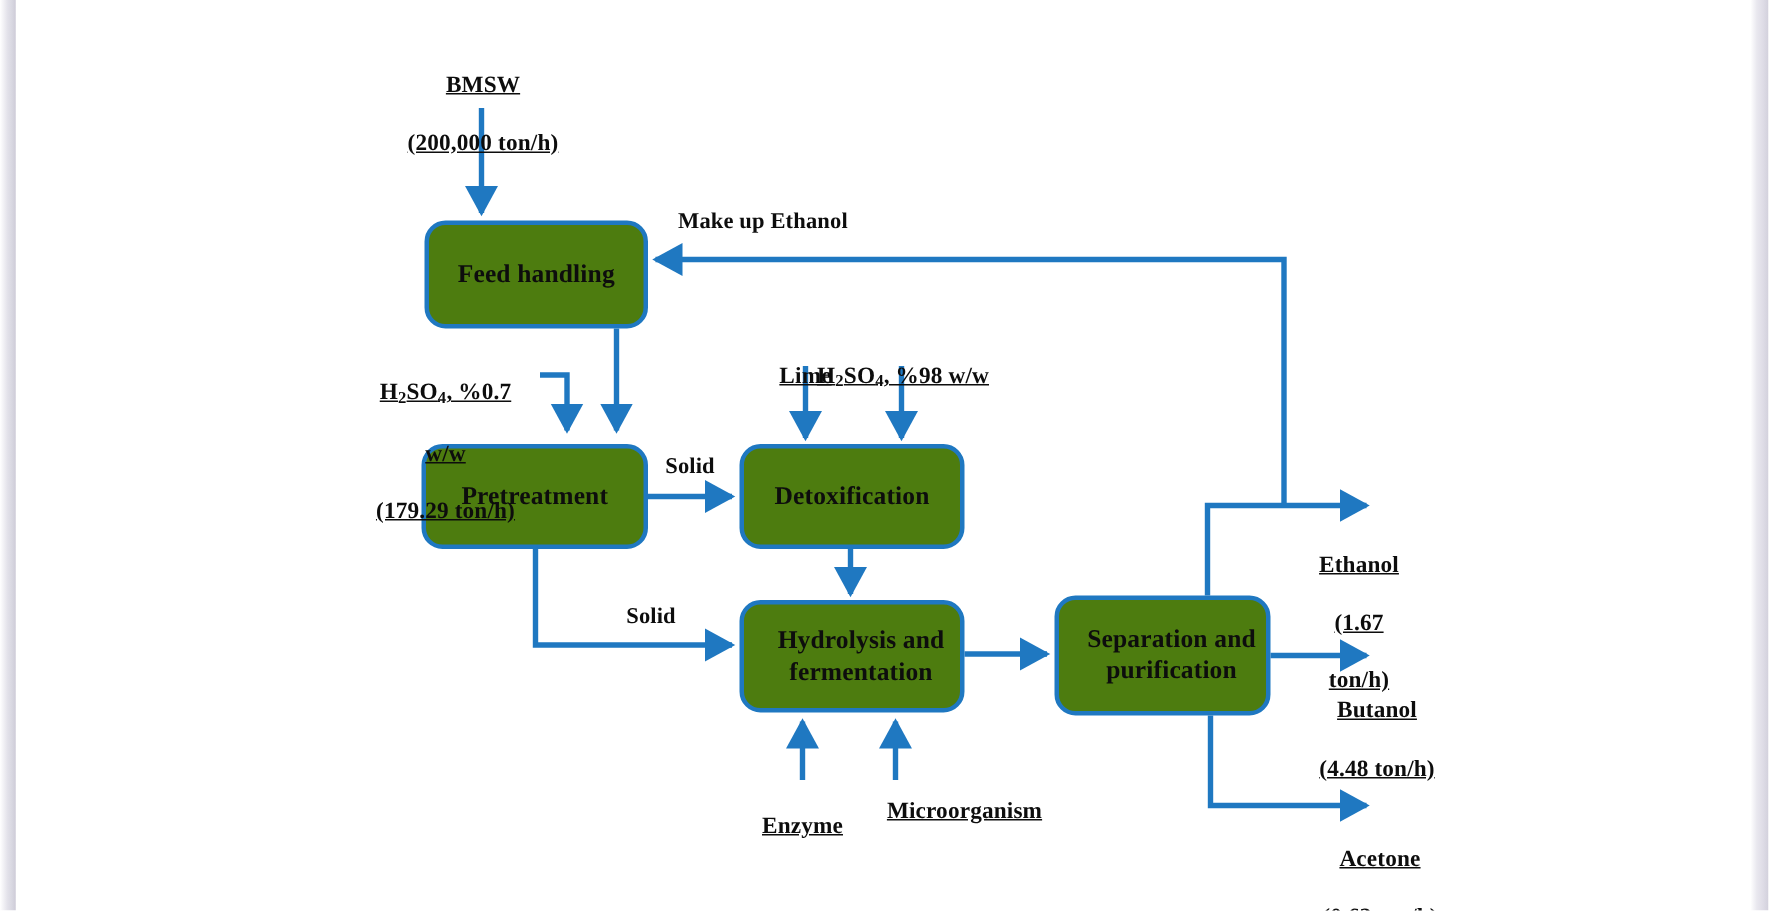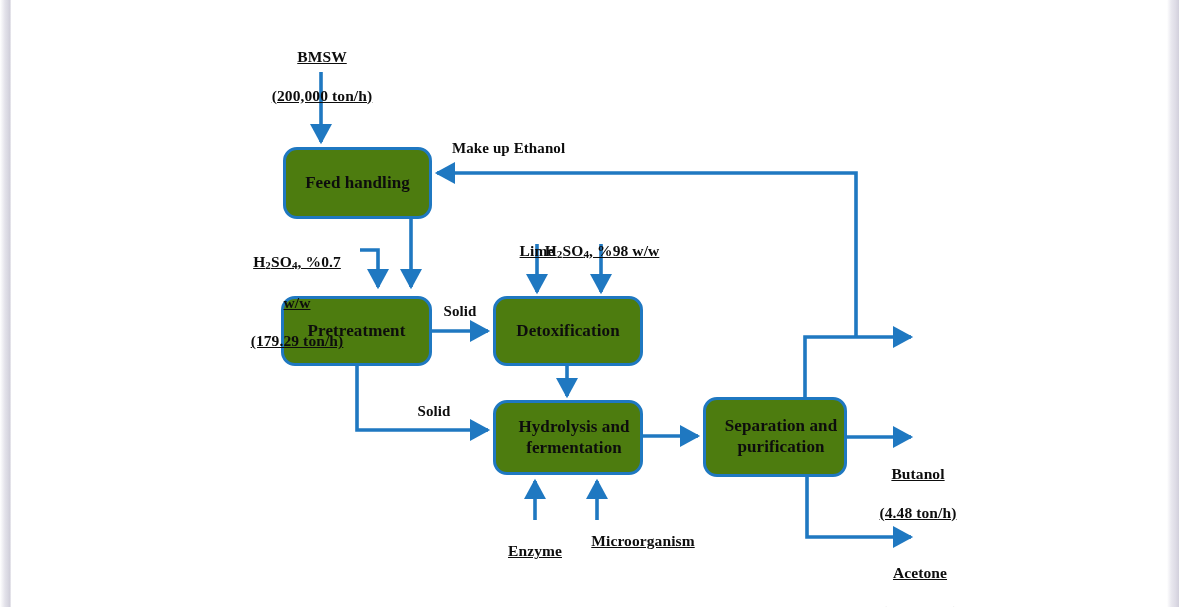--- a/index.html
+++ b/index.html
@@ -185,20 +185,25 @@
   <div class="lbl" style="left:527px; top:512px; width:232px;">
     <span>Microorganism</span>
   </div>
 
   <div class="stream-lbl" style="left:418px; top:303px; width:84px;">Solid</div>
 
   <div class="stream-lbl" style="left:390px; top:403px; width:88px;">Solid</div>
 
   <div class="stream-lbl" style="left:452px; top:140px; width:190px; text-align:left;">Make up Ethanol</div>
 
+  <div class="lbl" style="left:847px; top:348px; width:118px;">
+    <div>Ethanol</div>
+    <div>(1.67</div>
+    <div>ton/h)</div>
+  </div>
 
   <div class="lbl" style="left:843px; top:445px; width:150px;">
     <div>Butanol</div>
     <div>(4.48 ton/h)</div>
   </div>
 
   <div class="lbl" style="left:842px; top:544px; width:156px;">
     <div>Acetone</div>
     <div>(0.63 ton/h)</div>
   </div>

